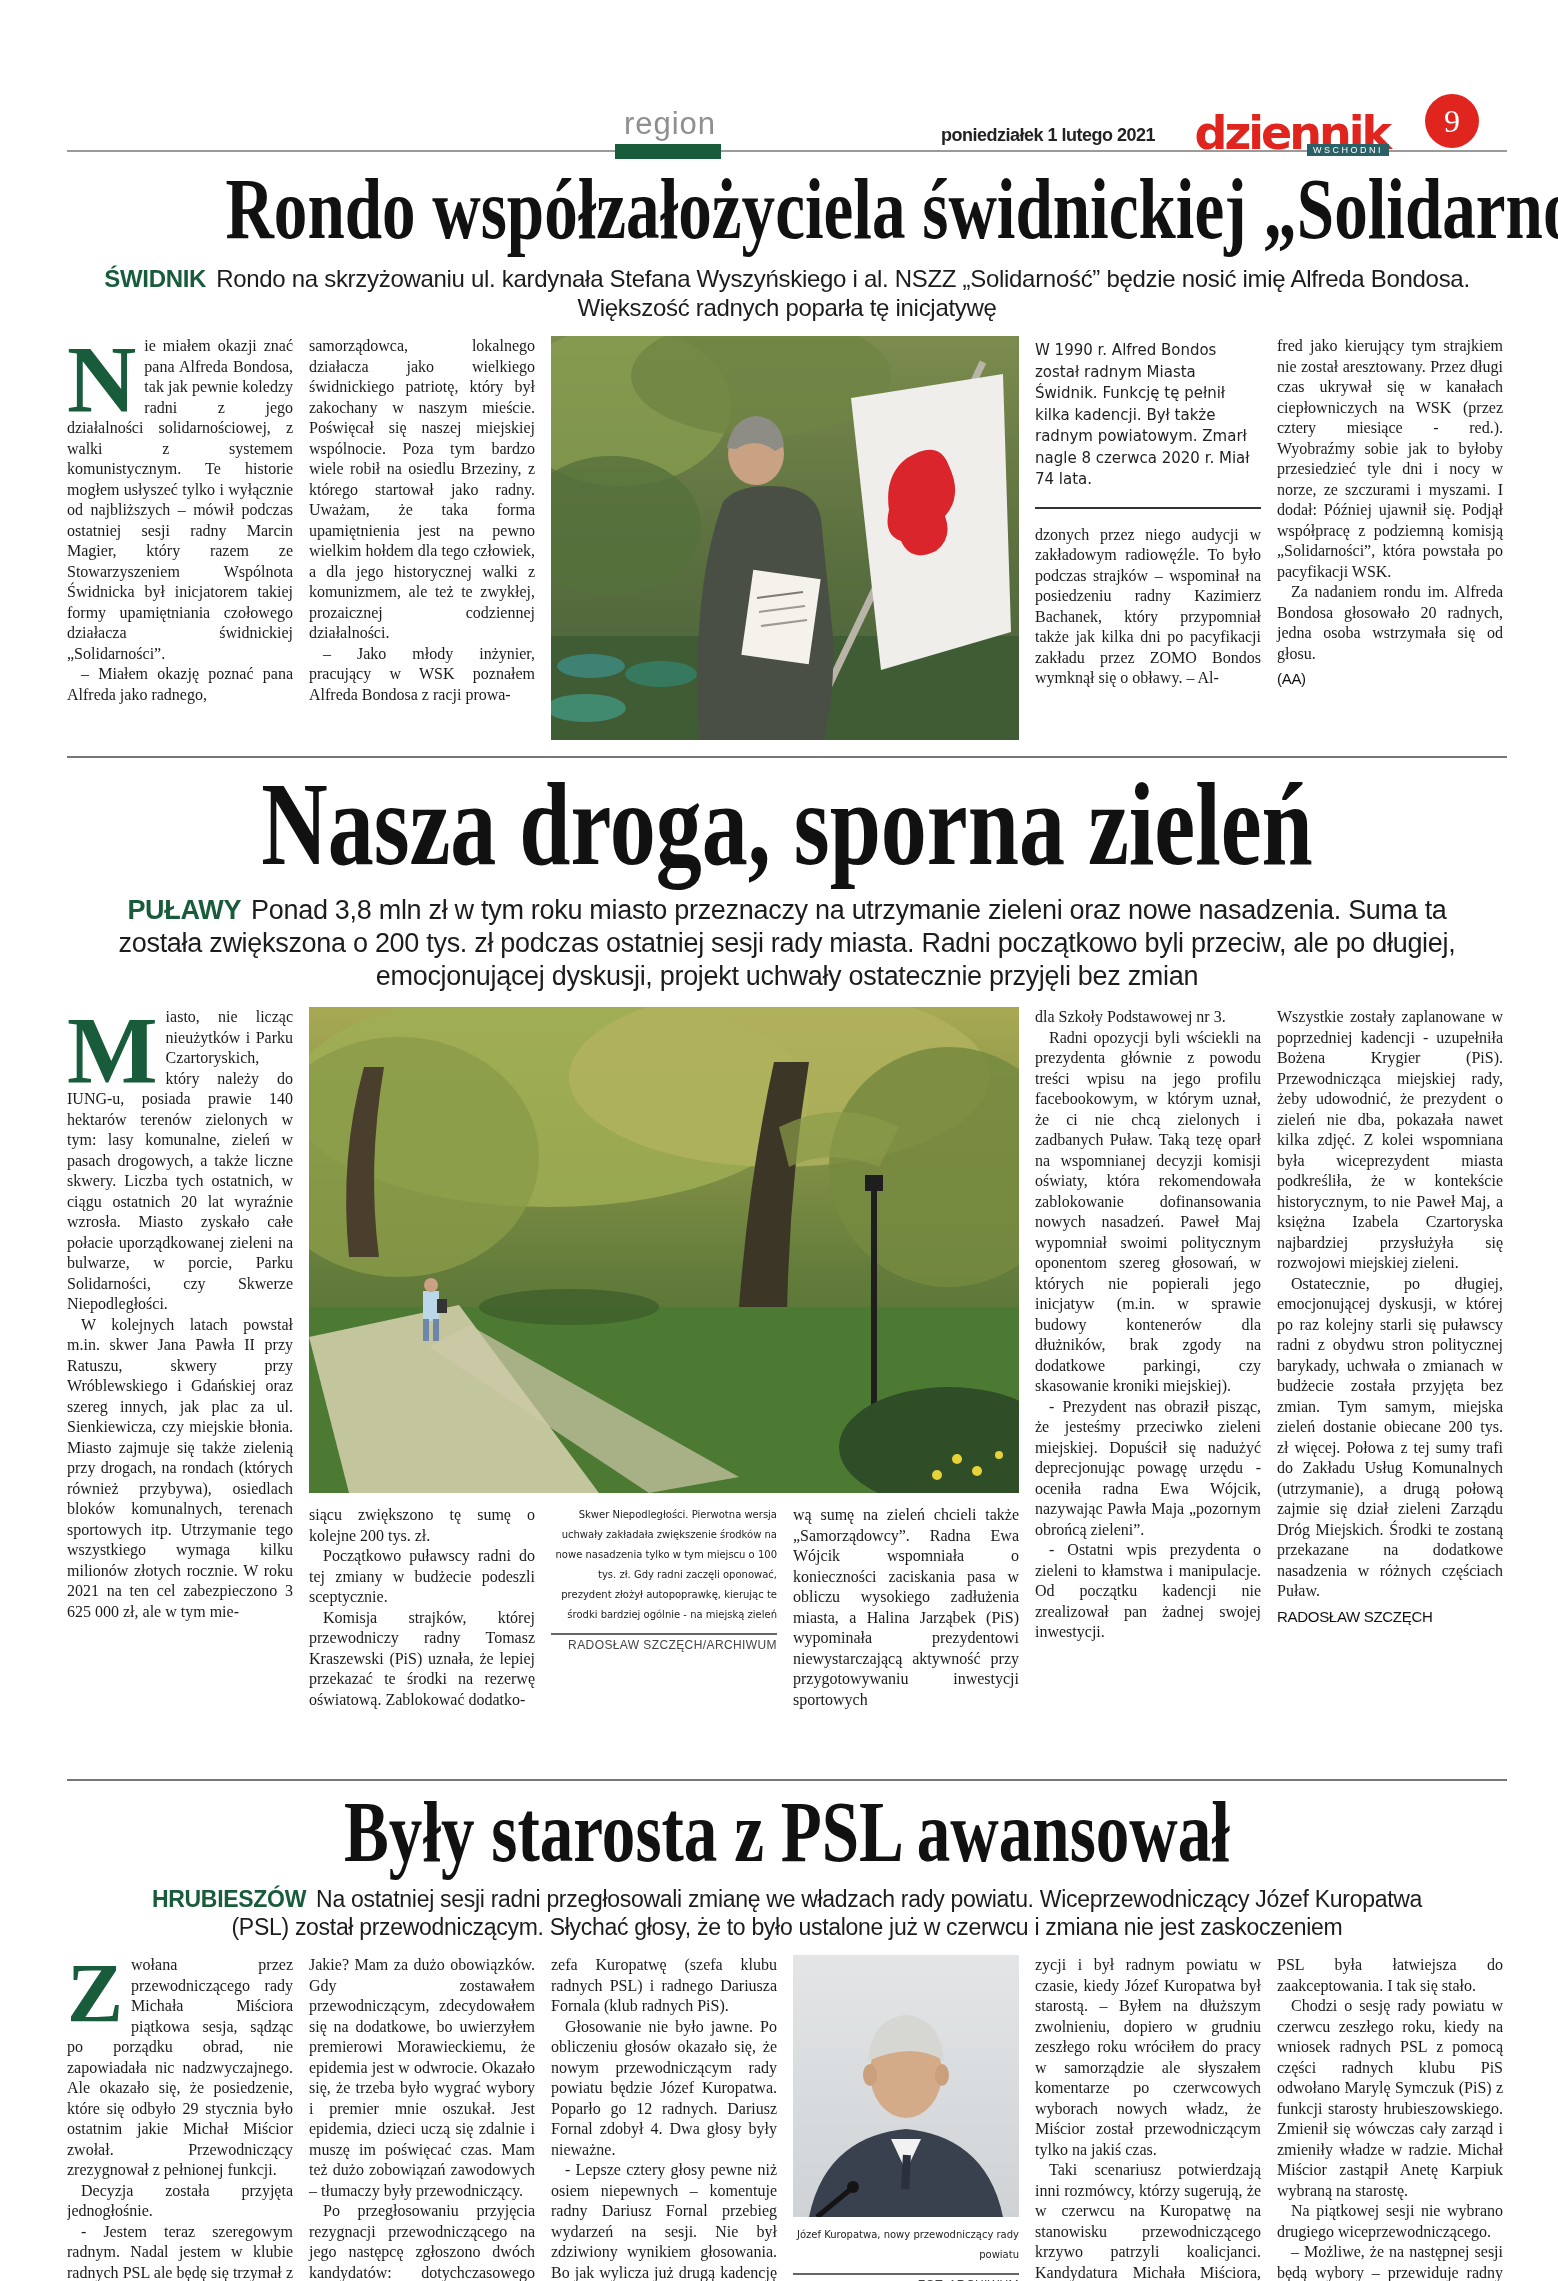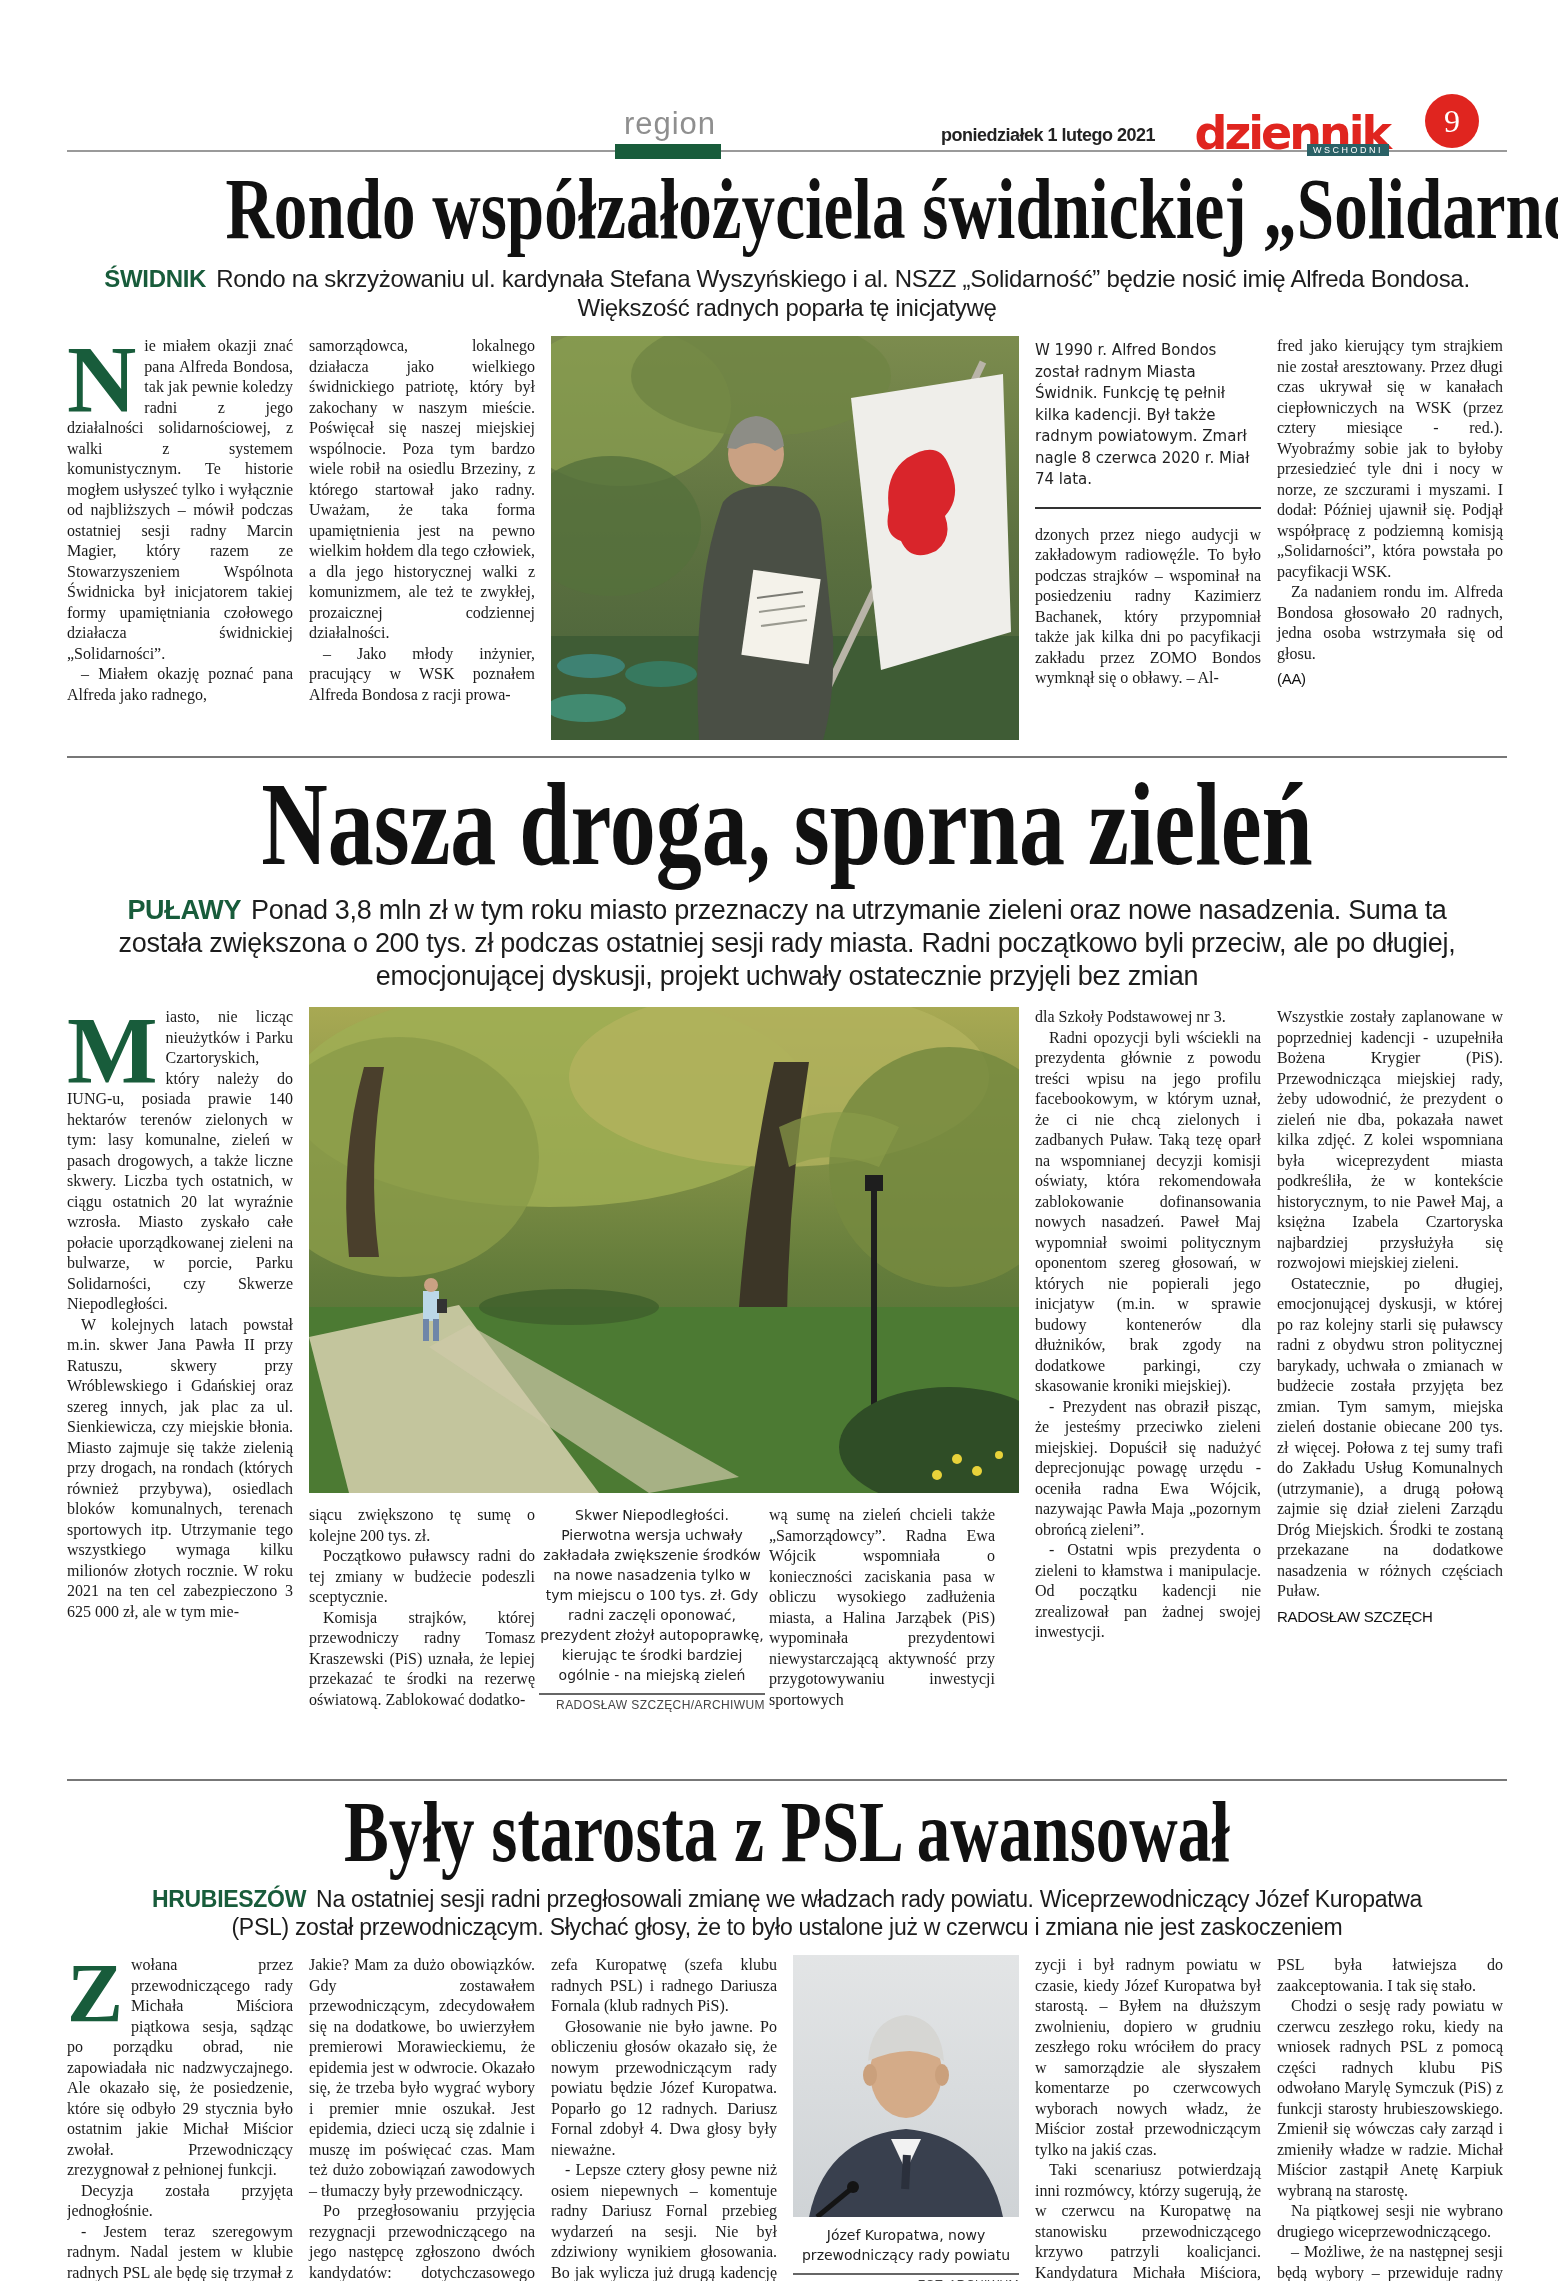--- a/index.html
+++ b/index.html
@@ -52,27 +52,27 @@
   .cols-a2{height:756px;}
   .cols-a3{height:438px;}
   .dc{float:left;font-family:"Liberation Serif",serif;font-weight:bold;color:var(--green);
     font-size:96px;line-height:72px;padding:8px 8px 0 0;}
   .dc-a3{font-size:84px;line-height:62px;}
   .photo{margin:0;overflow:hidden;}
   .photo svg{display:block;}
   .photo-a1{flex:0 0 468px;width:468px;height:404px;}
   .mid-a2{flex:0 0 710px;width:710px;}
   .photo-a2{width:710px;height:486px;margin-bottom:12px;}
-  .subrow{display:flex;gap:4px;height:258px;overflow:hidden;}
+  .subrow{display:flex;gap:16px;height:258px;overflow:hidden;}
   .photo-a3{width:226px;height:262px;margin-bottom:8px;}
 
   .infobox{font-family:"DejaVu Sans",sans-serif;font-size:15px;line-height:21.5px;color:#222;
     padding:4px 0 16px;border-bottom:2px solid #333;margin-bottom:16px;}
-  .caption{font-family:"DejaVu Sans",sans-serif;font-size:14px;line-height:20px;color:#222;
-    text-align:center;}
+  .caption{font-family:"DejaVu Sans",sans-serif;font-size:10px;line-height:20px;color:#222;
+    text-align:right;}
   .credit{font-family:"Liberation Sans",sans-serif;font-size:12px;color:#444;border-top:2px solid #666;
     margin-top:8px;padding-top:3px;text-align:right;letter-spacing:0.4px;}
   .byline{font-family:"Liberation Sans",sans-serif;font-weight:normal;font-size:15px;
     margin-top:6px;color:#111;letter-spacing:-0.3px;}
 
   .art-rule{border:none;border-top:2px solid #777;margin:16px 0 8px;}
 </style>
 </head>
 <body>
 

